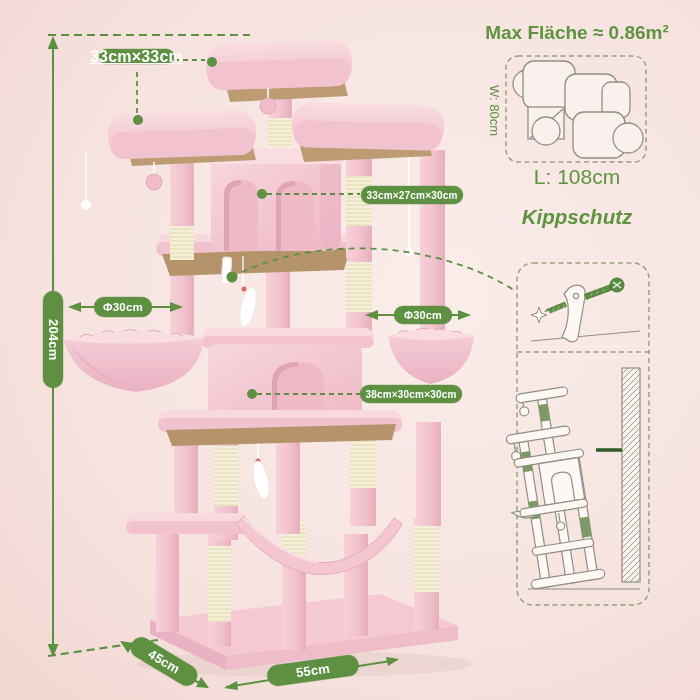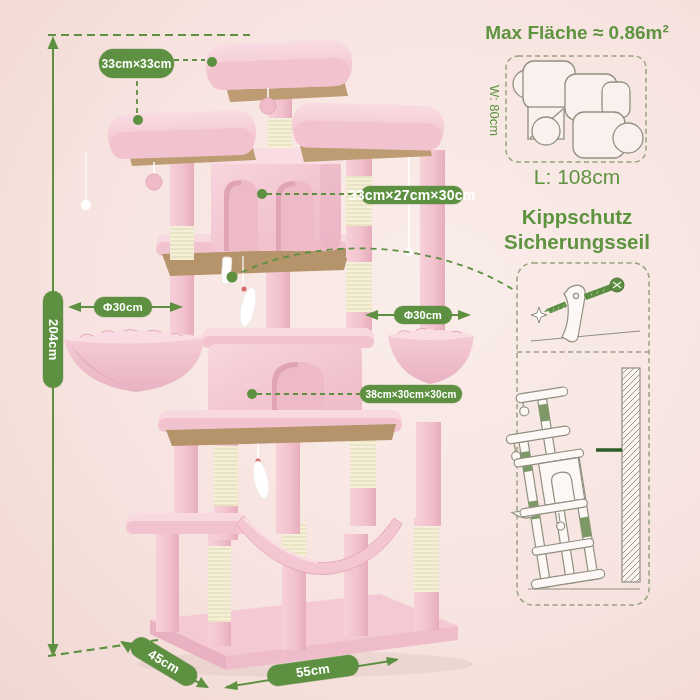--- a/index.html
+++ b/index.html
@@ -267,38 +267,37 @@
         <rect x="538" y="542" width="62" height="8" rx="4"></rect>
         <rect x="532" y="574" width="74" height="9" rx="4.5"></rect>
       </g>
       <path d="M596,450 L622,450" stroke="#2f5d28" stroke-width="3.5" fill="none"></path>
     </g>
   </g>
 </svg>
 
 <div class="pill vert" style="left:43px;top:291px;width:20px;height:97px;font-size:13px;">204cm</div>
 
-<div class="pill" style="left:99px;top:49px;width:75px;height:29px;font-size:12px;">33cm×33cm</div>
-
-<div class="pill" style="left:361px;top:186px;width:102px;height:18px;font-size:14px;">33cm×27cm×30cm</div>
+<div class="pill" style="left:99px;top:49px;width:75px;height:15px;font-size:16px;text-decoration:underline;">33cm×33cm</div>
+
+<div class="pill" style="left:361px;top:186px;width:102px;height:18px;font-size:10px;">33cm×27cm×30cm</div>
 
 <div class="pill" style="left:94px;top:297px;width:58px;height:20px;font-size:11.5px;">Φ30cm</div>
 
 <div class="pill" style="left:394px;top:306px;width:58px;height:18px;font-size:11px;">Φ30cm</div>
 
 <div class="pill" style="left:360px;top:385px;width:102px;height:18px;font-size:10px;">38cm×30cm×30cm</div>
 
 <div class="pill" style="left:127px;top:651px;width:74px;height:21px;font-size:13px;transform:rotate(31deg);">45cm</div>
 
 <div class="pill" style="left:267px;top:660px;width:92px;height:21px;font-size:13px;transform:rotate(-8deg);">55cm</div>
 
 <div class="green-head" style="left:468px;top:21px;width:218px;font-size:19px;">Max Fläche ≈ 0.86m²</div>
 
 <div class="green-text" style="left:487px;top:78px;height:66px;font-size:13px;writing-mode:vertical-rl;">W: 80cm</div>
 
 <div class="green-text" style="left:512px;top:165px;width:130px;font-size:21px;">L: 108cm</div>
 
-<div class="green-head" style="left:462px;top:204px;width:230px;font-size:20.5px;">
+<div class="green-head" style="left:462px;top:204px;width:230px;font-size:20.5px;font-style:italic;">
   <span>Kippschutz</span><br>
-  <span>Sicherungsseil</span>
 </div>
 
 </div>
 
 </body></html>

